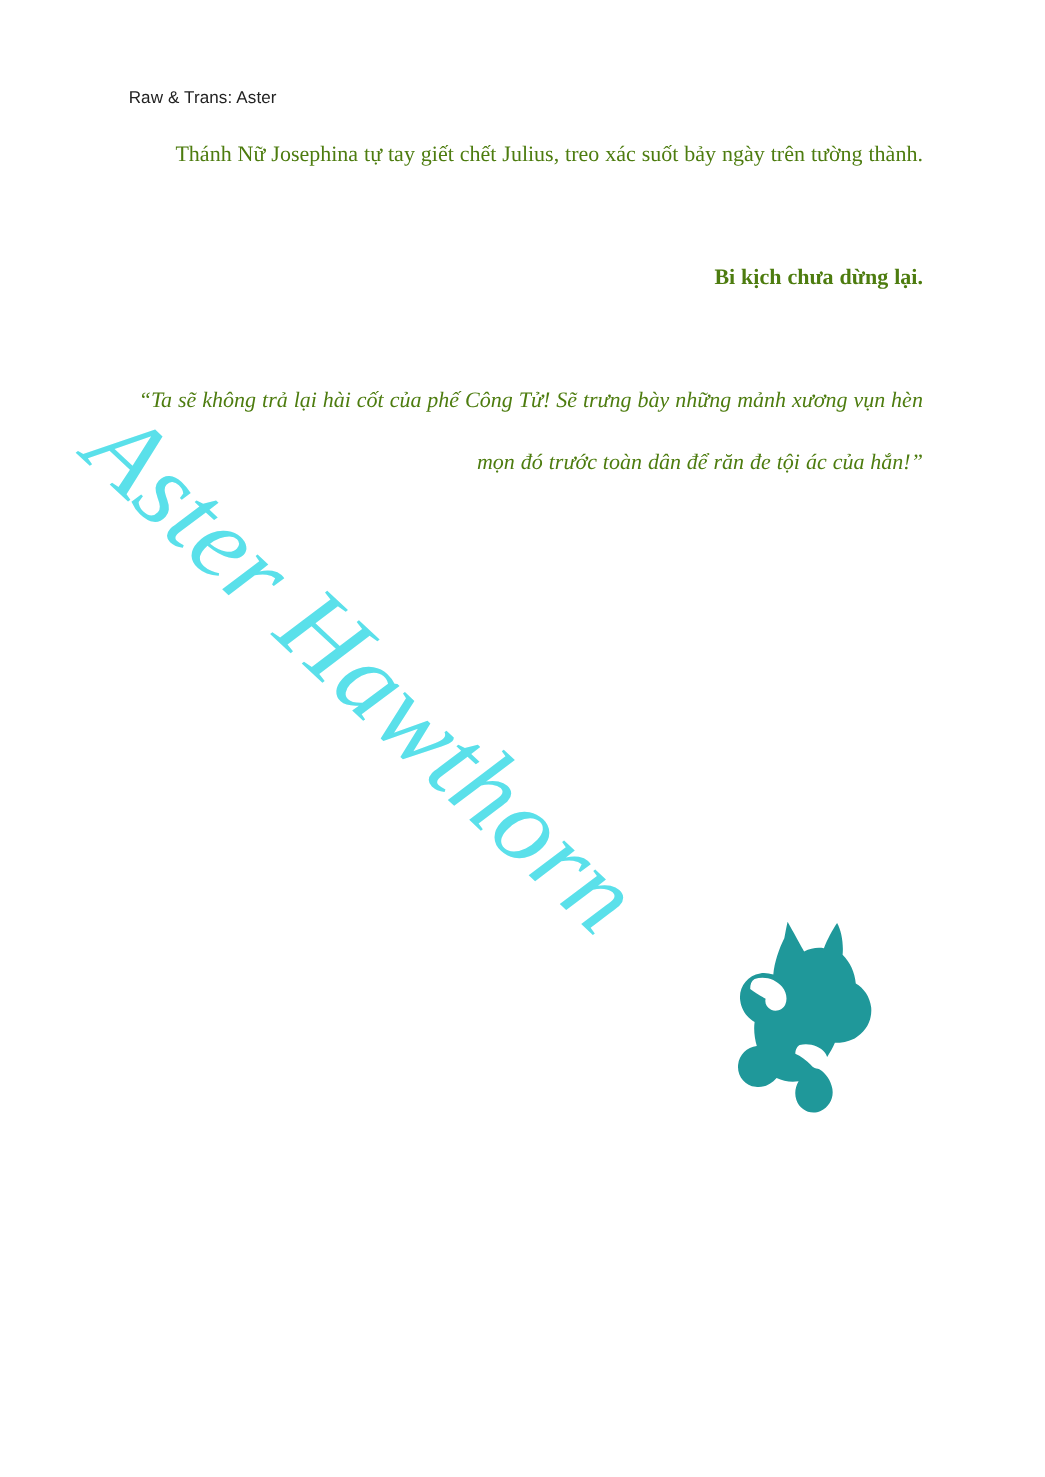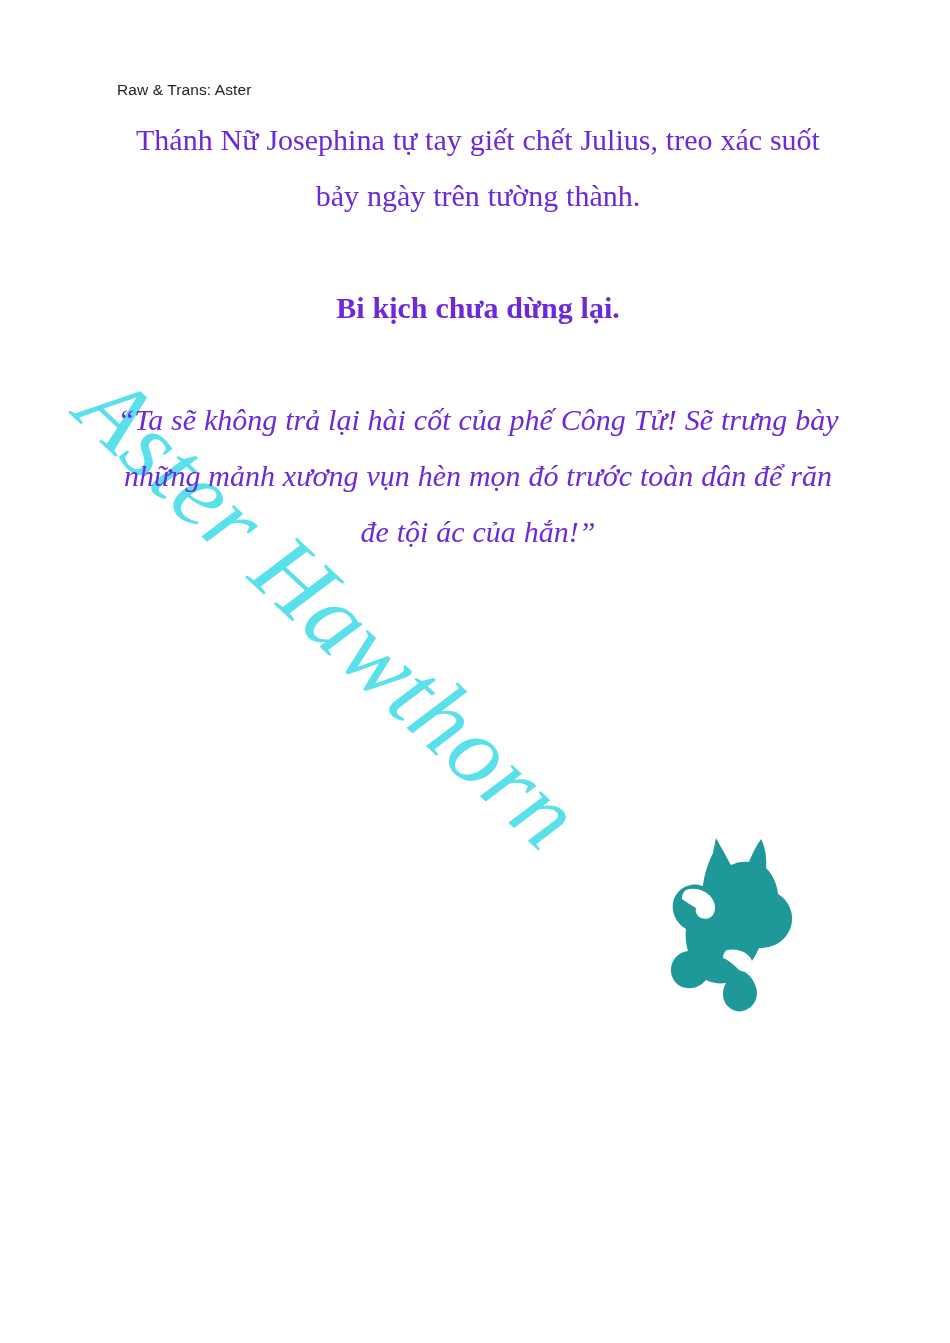--- a/index.html
+++ b/index.html
@@ -39,25 +39,25 @@
   .chapter-body {
     position: absolute;
     left: 117px;
     top: 112px;
     width: 722px;
     z-index: 3;
   }
 
   .para {
     font-family: "Liberation Serif", "DejaVu Serif", serif;
-    font-size: 30px;
+    font-size: 20px;
     line-height: 56px;
-    color: #6d28d9;
+    color: #4d7c0f;
     margin: 0 0 56px 0;
-    text-align: center;
+    text-align: right;
     word-spacing: 0.4px;
   }
 
   .para.quote {
     font-style: italic;
   }
 
   .para.short {
     white-space: nowrap;
     font-weight: bold;

